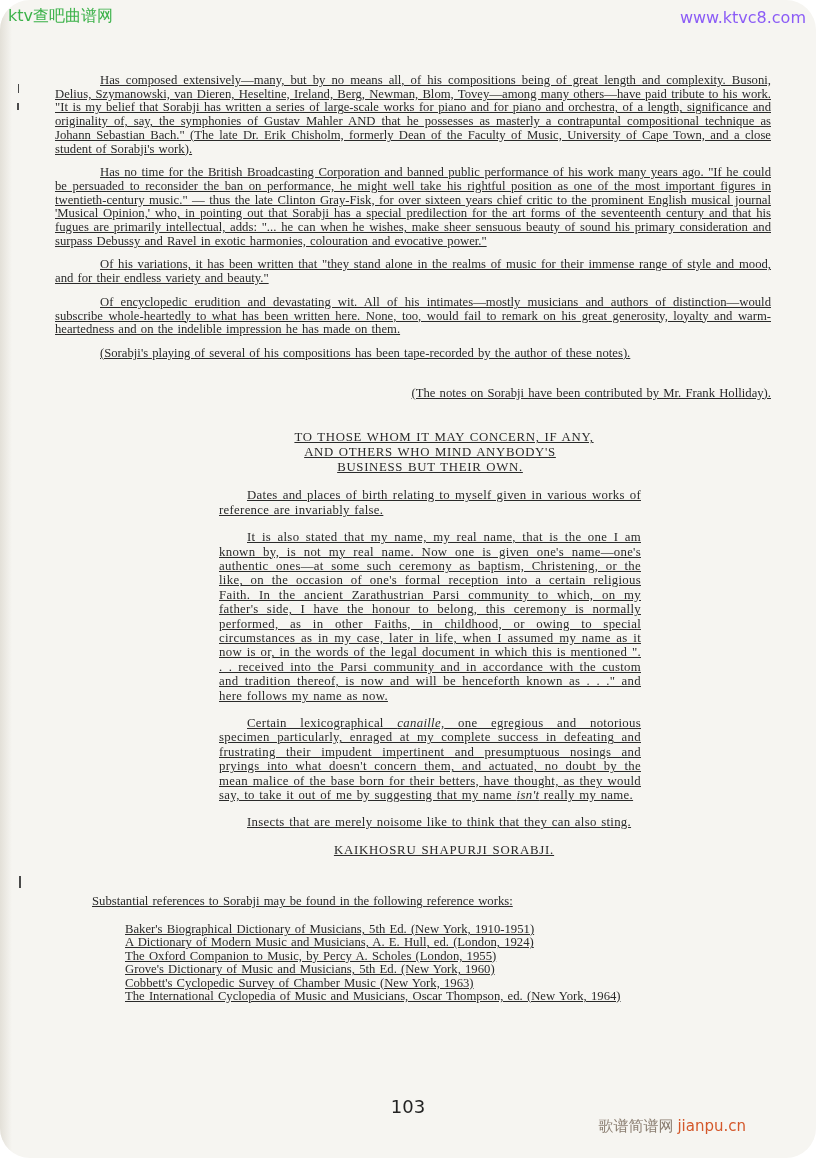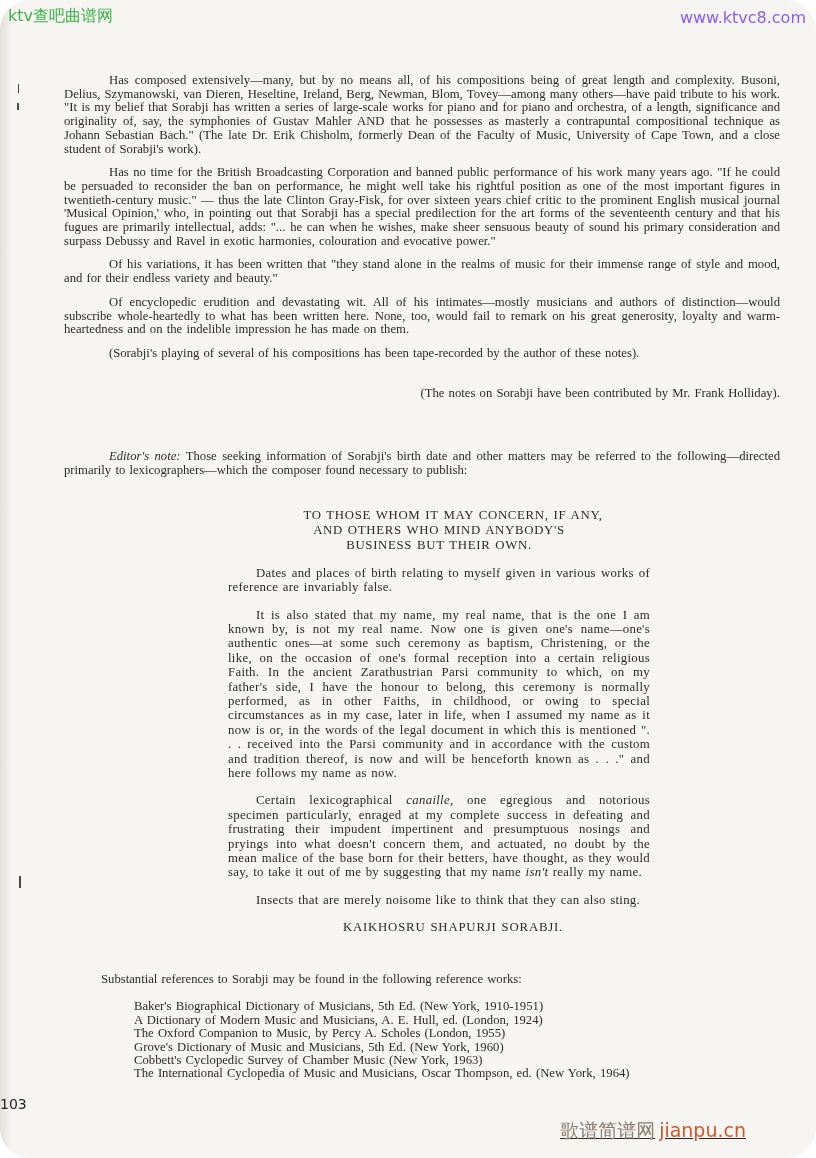--- a/index.html
+++ b/index.html
@@ -19,29 +19,30 @@
   }
   .artifact { position:absolute; background:#4a4a4a; }
   .artifact.a1 { left:18px; top:84px;  width:1px; height:9px; }
   .artifact.a2 { left:17px; top:103px; width:2px; height:7px; }
   .artifact.a3 { left:19px; top:876px; width:2px; height:12px; }
 
   
   .wm { position:absolute; font-family:"DejaVu Sans", sans-serif; }
   .wm-tl { left:8px; top:6px; font-size:16px; color:#3cb24a; }
   .wm-tr { right:10px; top:8px; font-size:16px; color:#8b5cf6; }
-  .wm-br { right:70px; bottom:14px; font-size:19px;text-decoration:underline; }
+  .wm-br { right:70px; bottom:22px; font-size:15px; }
   .wm-br .site-name { color:#8a7d70; }
   .wm-br .site-url  { color:#d4572a; margin-left:4px; }
 
   
   .content {
-    position:absolute; left:64px; top:74px; width:716px;
+    position:absolute; left:55px; top:74px; width:716px;
     font-size:12.7px; line-height:13.7px; text-align:justify;
     word-spacing:1px;
+    text-decoration:underline;
   }
   .main-para { margin:0 0 10px 0; text-indent:45px; }
   .contributed { text-align:right; margin:26px 0 0 0; }
   .editor-note { margin:50px 0 0 0; text-indent:45px; }
   .italic { font-style:italic; }
 
   
   .letter {
     width:426px; margin:30px 0 0 164px;
     font-size:12.8px; line-height:14.4px;
@@ -54,22 +55,22 @@
   .letter p { margin:0 4px 13px 0; text-indent:28px; }
   .signature { text-align:center; text-indent:0; letter-spacing:0.8px; margin-top:22px; }
 
   
   .refs-intro { margin:38px 0 0 37px; text-align:left; }
   .refs-list  { margin:14px 0 0 70px; line-height:13.4px; text-align:left; }
   .refs-list div { white-space:nowrap; }
 
   .page-number {
     position:absolute; left:0; right:0; top:1096px;
-    font-family:"DejaVu Sans", sans-serif;
-    font-size:14px; color:#222;
+    text-align:center; font-family:"DejaVu Sans", sans-serif;
+    font-size:18px; color:#222;
   }
 </style>
 </head>
 <body>
 
 <div class="page">
 
   <div class="edge-shadow"></div>
   <div class="artifact a1"></div>
   <div class="artifact a2"></div>
@@ -81,21 +82,20 @@
   <div class="content">
 
     <p class="main-para">Has composed extensively—many, but by no means all, of his compositions being of great length and complexity.  Busoni, Delius, Szymanowski, van Dieren, Heseltine, Ireland, Berg, Newman, Blom, Tovey—among many others—have paid tribute to his work.  "It is my belief that Sorabji has written a series of large-scale works for piano and for piano and orchestra, of a length, significance and originality of, say, the symphonies of Gustav Mahler AND that he possesses as masterly a contrapuntal compositional technique as Johann Sebastian Bach."  (The late Dr. Erik Chisholm, formerly Dean of the Faculty of Music, University of Cape Town, and a close student of Sorabji's work).</p>
     <p class="main-para">Has no time for the British Broadcasting Corporation and banned public performance of his work many years ago.  "If he could be persuaded to reconsider the ban on performance, he might well take his rightful position as one of the most important figures in twentieth-century music." — thus the late Clinton Gray-Fisk, for over sixteen years chief critic to the prominent English musical journal 'Musical Opinion,' who, in pointing out that Sorabji has a special predilection for the art forms of the seventeenth century and that his fugues are primarily intellectual, adds: "... he can when he wishes, make sheer sensuous beauty of sound his primary consideration and surpass Debussy and Ravel in exotic harmonies, colouration and evocative power."</p>
     <p class="main-para">Of his variations, it has been written that "they stand alone in the realms of music for their immense range of style and mood, and for their endless variety and beauty."</p>
     <p class="main-para">Of encyclopedic erudition and devastating wit.  All of his intimates—mostly musicians and authors of distinction—would subscribe whole-heartedly to what has been written here.  None, too, would fail to remark on his great generosity, loyalty and warm-heartedness and on the indelible impression he has made on them.</p>
     <p class="main-para">(Sorabji's playing of several of his compositions has been tape-recorded by the author of these notes).</p>
 
     <p class="contributed">(The notes on Sorabji have been contributed by Mr. Frank Holliday).</p>
 
-    <p class="editor-note"><span class="italic">Editor's note:</span><span>  Those seeking information of Sorabji's birth date and other matters may be referred to the following—directed primarily to lexicographers—which the composer found necessary to publish:</span></p>
 
     <div class="letter">
       <p class="letter-heading">
         <span>TO THOSE WHOM IT MAY CONCERN, IF ANY,</span><br>
         <span>AND OTHERS WHO MIND ANYBODY'S</span><br>
         <span>BUSINESS BUT THEIR OWN.</span>
       </p>
 
       <p>Dates and places of birth relating to myself given in various works of reference are invariably false.</p>
       <p>It is also stated that my name, my real name, that is the one I am known by, is not my real name.  Now one is given one's name—one's authentic ones—at some such ceremony as baptism, Christening, or the like, on the occasion of one's formal reception into a certain religious Faith.  In the ancient Zarathustrian Parsi community to which, on my father's side, I have the honour to belong, this ceremony is normally performed, as in other Faiths, in childhood, or owing to special circumstances as in my case, later in life, when I assumed my name as it now is or, in the words of the legal document in which this is mentioned ". . . received into the Parsi community and in accordance with the custom and tradition thereof, is now and will be henceforth known as . . ." and here follows my name as now.</p>

